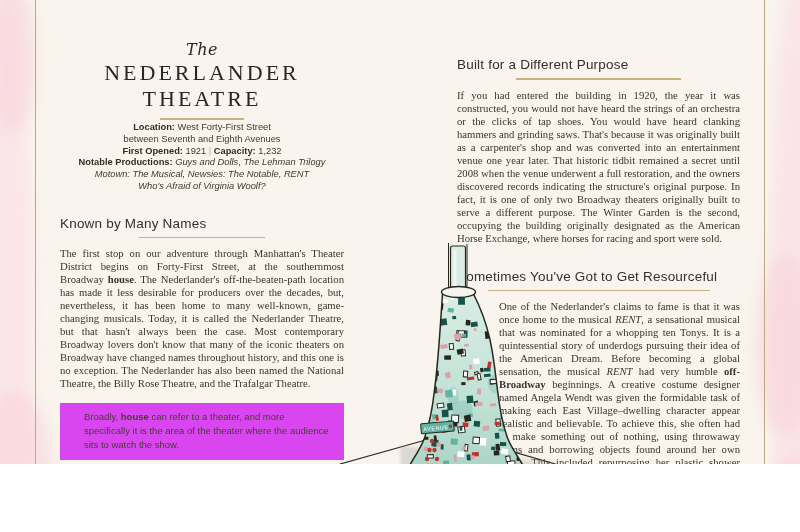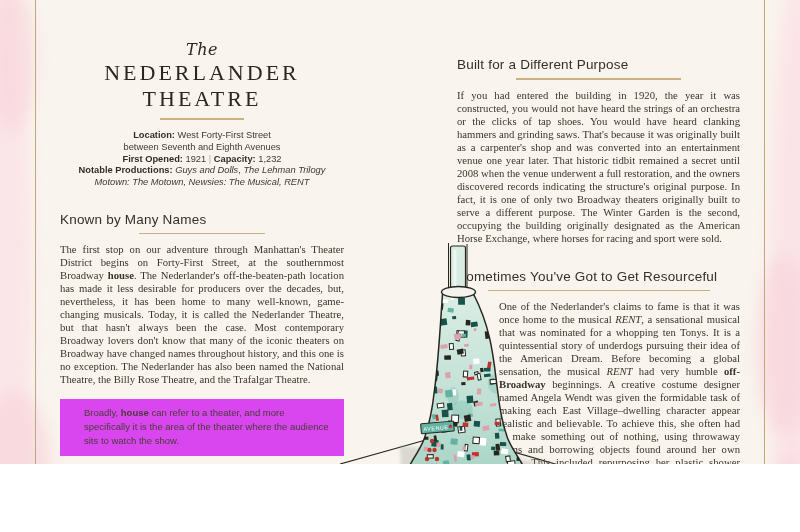--- a/index.html
+++ b/index.html
@@ -12,21 +12,21 @@
   .wash{position:absolute; filter:blur(7px); pointer-events:none;}
   
   .vrule{position:absolute; top:0; width:1px; height:482px;}
   .vrule-cap{position:absolute; top:482px; width:11px; height:1px;}
   
   .col{position:absolute;}
   .title-block{text-align:center; color:#2b2622;}
   .title-script{font-style:italic; font-size:16px; font-family:"DejaVu Serif", serif; letter-spacing:.5px;}
   .title-main{font-size:22px; letter-spacing:3px; line-height:24px; margin-top:2px;}
   .title-underline{height:2px; width:84px; margin:7px auto 0 auto;}
-  .info-block{margin-top:10px; text-align:center; font-family:"Liberation Sans", sans-serif;
+  .info-block{margin-top:2px; text-align:center; font-family:"Liberation Sans", sans-serif;
     font-size:9.3px; line-height:11.8px; color:#3f3931;}
   .info-block .b{font-weight:bold; color:#332d26;}
   .info-block .i{font-style:italic;}
   .info-block .sep{color:#b7ab9a;}
   .section-heading{font-family:"Liberation Sans", sans-serif;
     font-size:13.5px; letter-spacing:.2px; color:#33302a;}
   .heading-underline{height:1.5px; margin:6px auto 0 auto;}
   .body-para{ text-align:justify; font-size:10.7px; line-height:13px; color:#3c342b;}
   .body-para .b{font-weight:bold;}
   .body-para .i{font-style:italic;}
@@ -63,21 +63,22 @@
       <div class="title-main">NEDERLANDER</div>
       <div class="title-main">THEATRE</div>
       <div class="title-underline" style="background: rgb(201, 177, 128);"></div>
     </div>
 
     <div class="info-block">
       <div><span class="b">Location:</span><span> West Forty-First Street</span></div>
       <div><span>between Seventh and Eighth Avenues</span></div>
       <div><span class="b">First Opened:</span><span> 1921 </span><span class="sep">|</span><span> </span><span class="b">Capacity:</span><span> 1,232</span></div>
       <div><span class="b">Notable Productions:</span><span> </span><span class="i">Guys and Dolls</span><span>, </span><span class="i">The Lehman Trilogy</span></div>
-      <div><span class="i">Motown: The Motown, Newsies: The Musical, RENT</span></div>
+      <div><span class="i">Motown: The Musical, Newsies: The Notable, RENT</span></div>
+      <div><span class="i">Who's Afraid of Virginia Woolf?</span></div>
     </div>
 
     <div style="margin-top:23px;">
       <div class="section-heading">Known by Many Names</div>
       <div class="heading-underline" style="width: 126px; background: rgb(201, 177, 128);"></div>
     </div>
 
     <div class="body-para" style="margin-top:9px;"><span>The first stop on our adventure through Manhattan's Theater District begins on Forty-First Street, at the southernmost Broadway </span><span class="b">house</span><span>. The Nederlander's off-the-beaten-path location has made it less desirable for producers over the decades, but, nevertheless, it has been home to many well-known, game-changing musicals. Today, it is called the Nederlander Theatre, but that hasn't always been the case. Most contemporary Broadway lovers don't know that many of the iconic theaters on Broadway have changed names throughout history, and this one is no exception. The Nederlander has also been named the National Theatre, the Billy Rose Theatre, and the Trafalgar Theatre.</span></div>
 
     <div class="callout" style="margin-top: 13px; background: #d946ef;">

